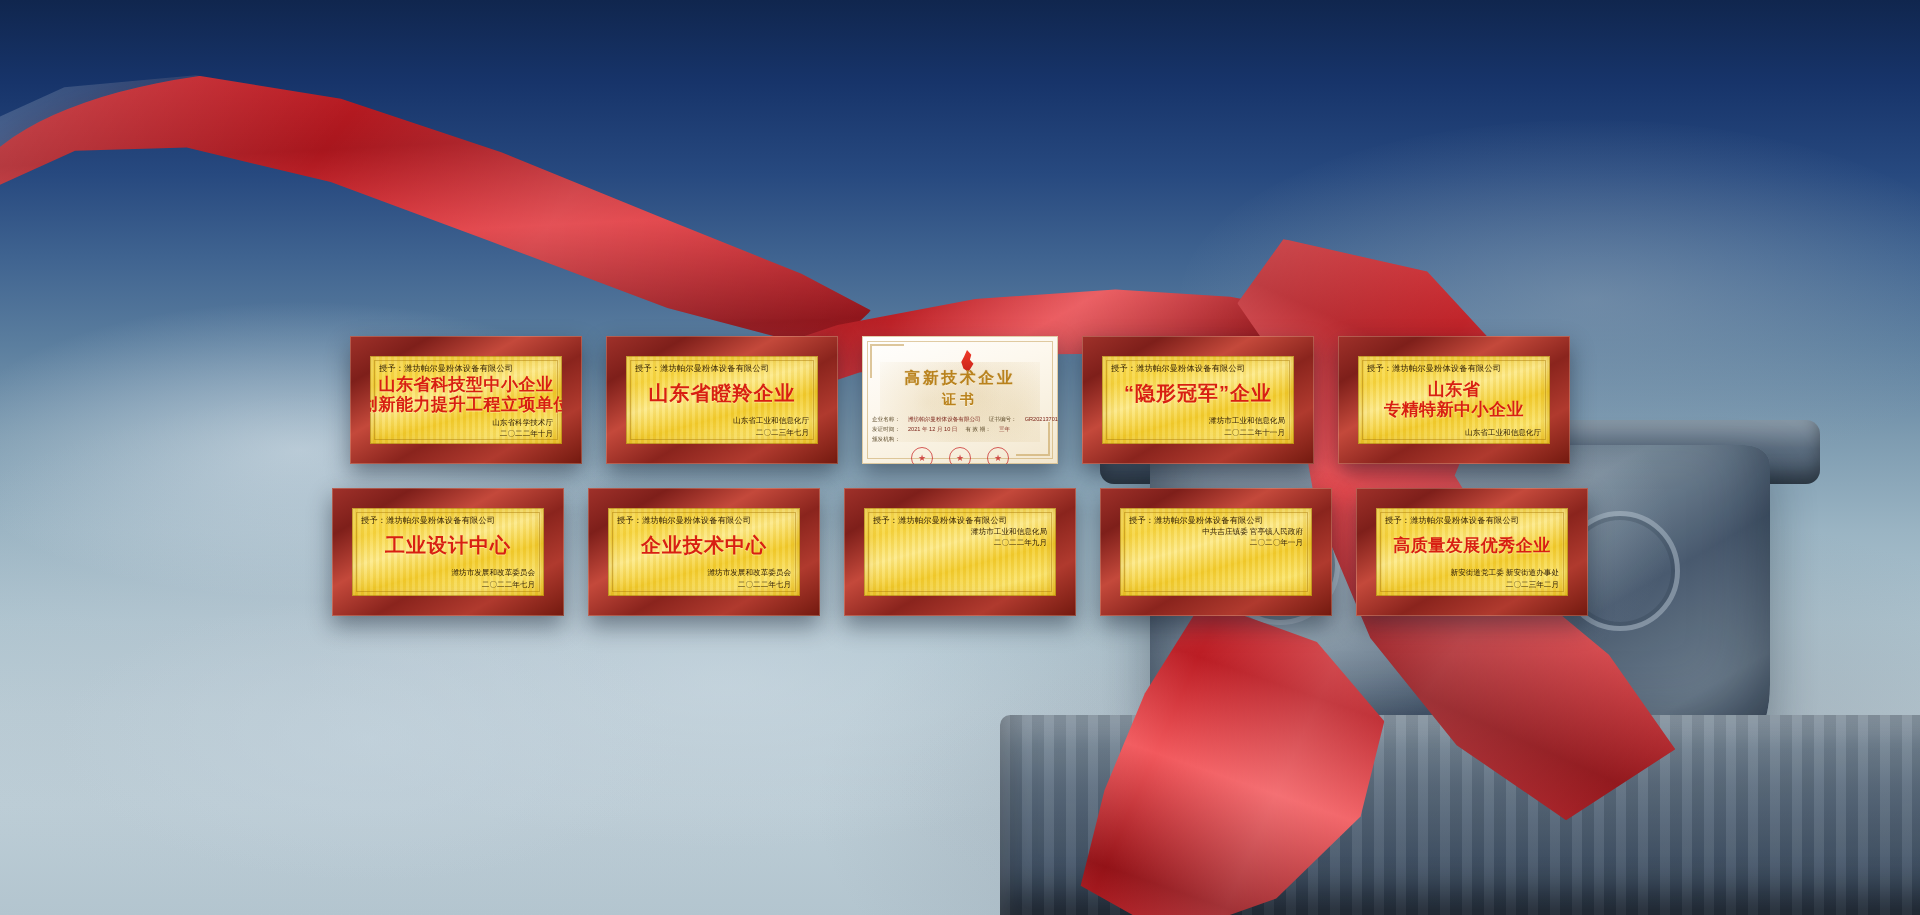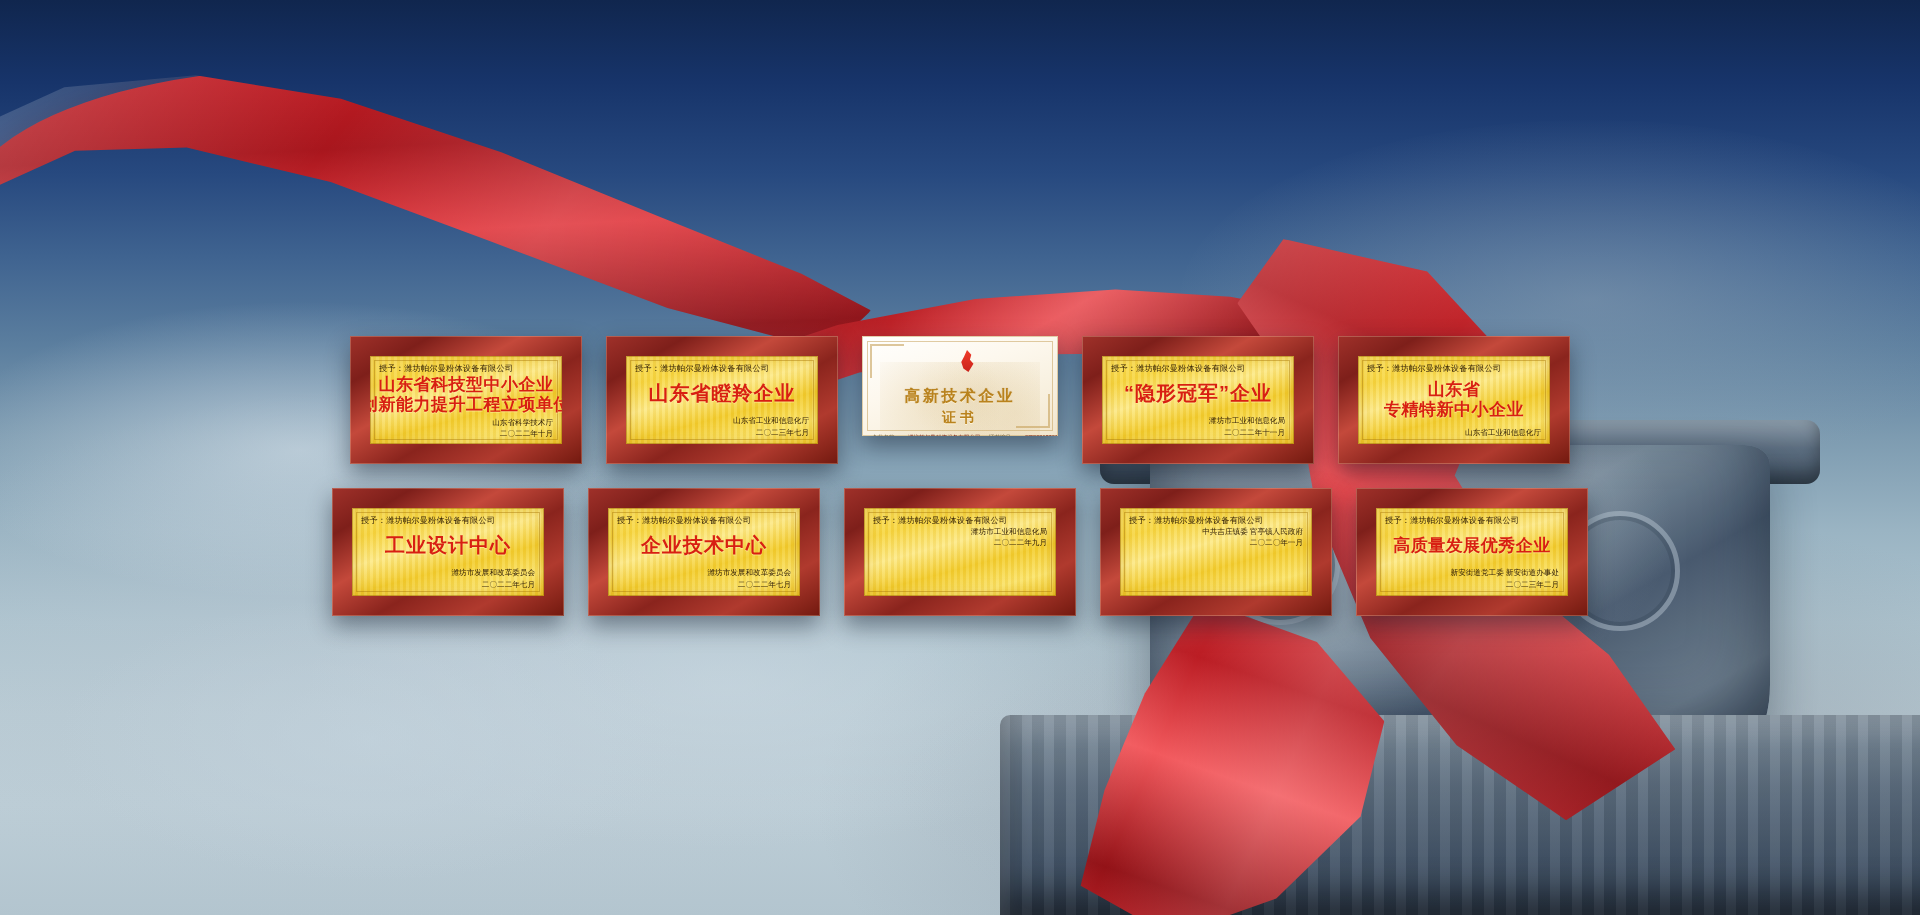--- a/index.html
+++ b/index.html
@@ -173,26 +173,26 @@
     white-space: nowrap;
   }
   .p-title span.small { font-size: 17px; letter-spacing: .5px; }
   .p-foot {
     text-align: right; position: relative; z-index: 2;
     color: #2b1a06; font-size: 7.6px; line-height: 1.5;
   }
 
   
   .cert {
-    width: 196px; height: 100px;
+    width: 196px; height: 128px;
     background: linear-gradient(160deg,#ffffff 0%, #fdf8ee 40%, #f7efdd 75%, #f2e6cd 100%);
     box-shadow: 0 10px 22px rgba(12,22,38,.42), inset 0 0 0 1px rgba(200,170,110,.55);
     position: relative; overflow: hidden;
     display: flex; flex-direction: column; align-items: center;
-    padding: 20px 10px 6px 10px;
+    padding: 2px 10px 6px 10px;
   }
   .cert::before {
     content:""; position:absolute; inset:5px;
     border: 1px solid rgba(198,162,92,.55);
   }
   .cert .bloom {
     position:absolute; left: 18px; top: 26px; width: 160px; height: 80px;
     background: radial-gradient(circle at 30% 50%, rgba(214,186,128,.28), rgba(214,186,128,0) 62%),
                 radial-gradient(circle at 62% 42%, rgba(214,186,128,.24), rgba(214,186,128,0) 60%),
                 radial-gradient(circle at 85% 62%, rgba(214,186,128,.22), rgba(214,186,128,0) 60%);

